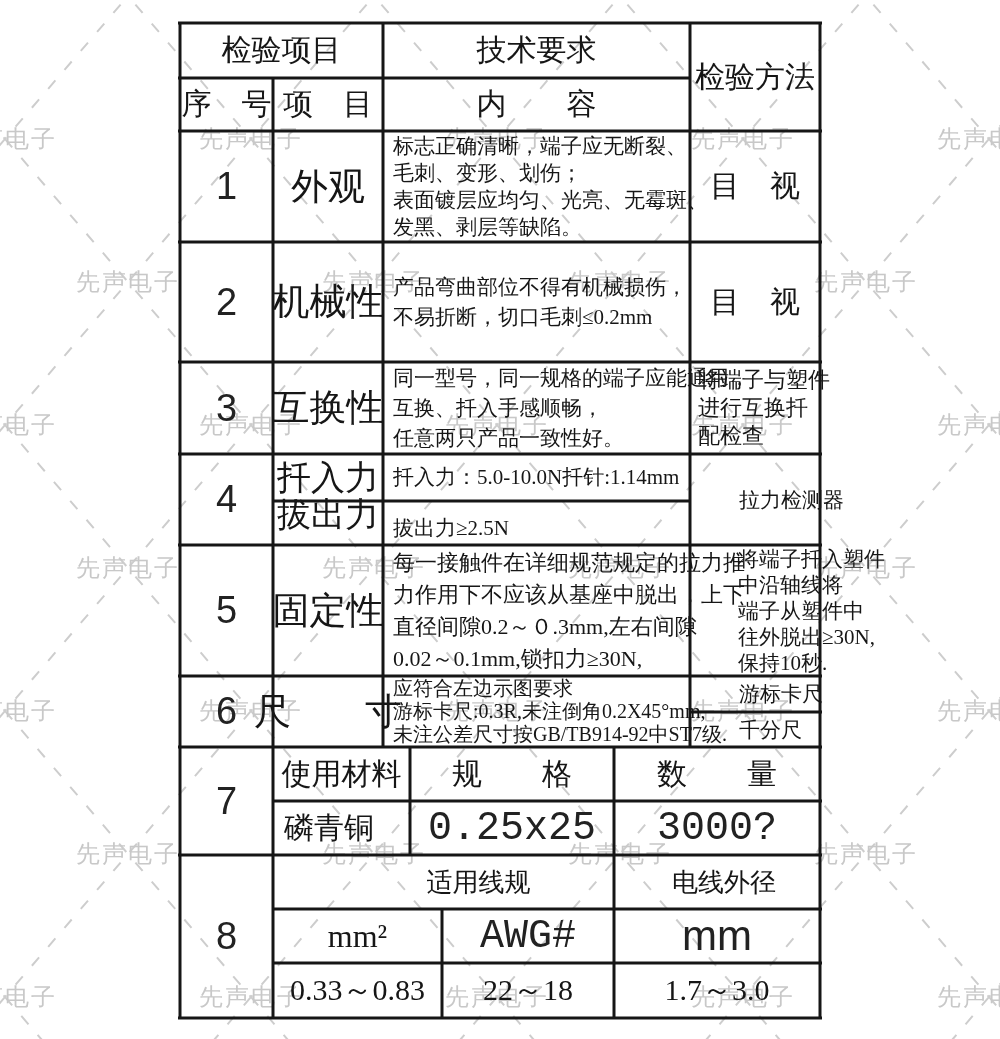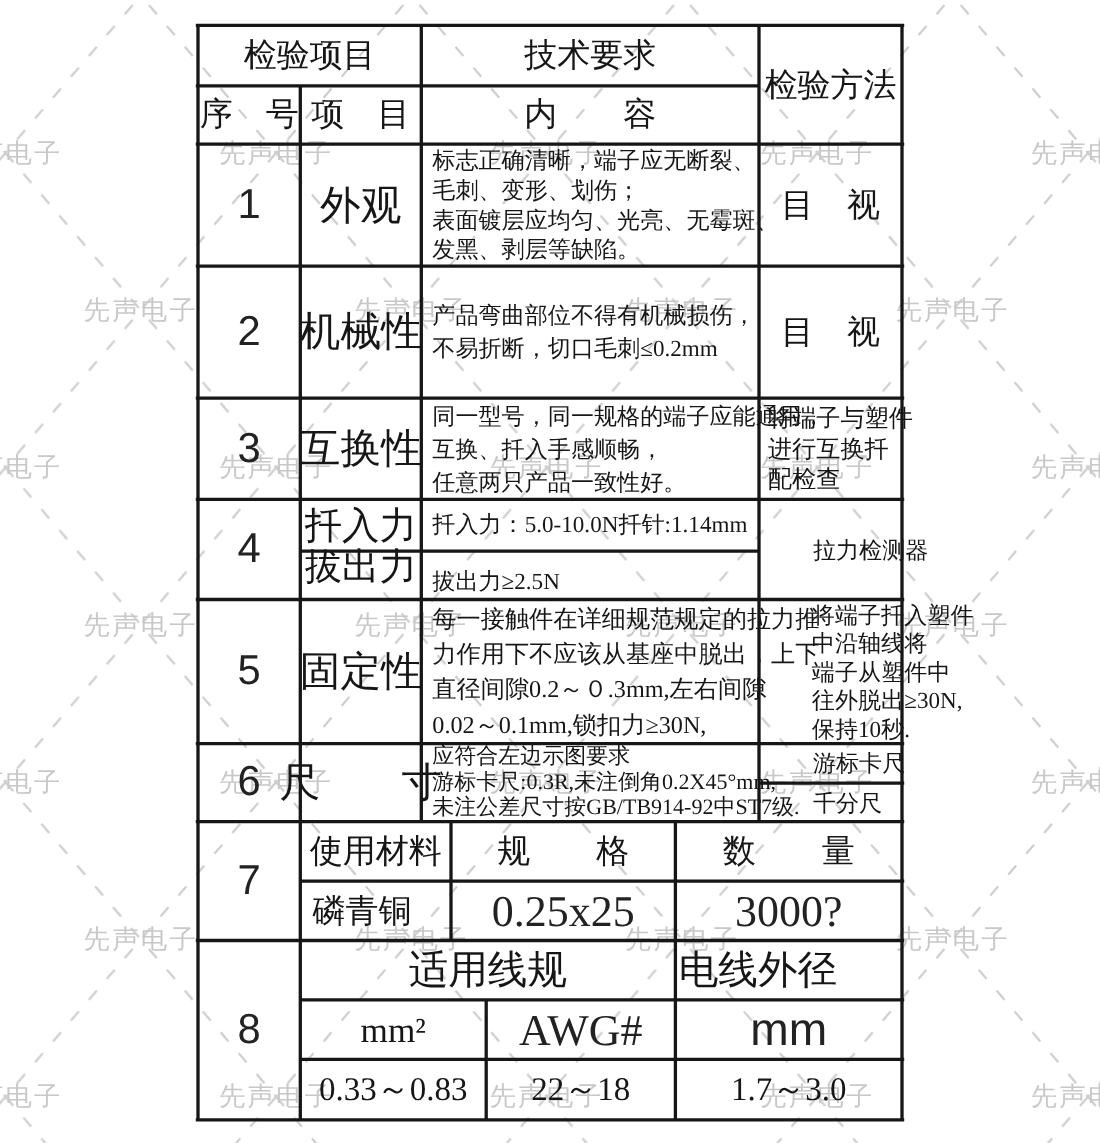--- a/index.html
+++ b/index.html
@@ -13,31 +13,31 @@
      white-space:nowrap;}
   .cl{position:absolute;display:flex;align-items:center;justify-content:flex-start;
       padding-left:9px;box-sizing:border-box;white-space:nowrap;}
   .col{position:absolute;display:flex;flex-direction:column;justify-content:center;
        align-items:flex-start;padding-left:10px;box-sizing:border-box;white-space:nowrap;}
   .rowflex{position:absolute;display:flex;align-items:center;justify-content:space-between;
        padding:0 12px 0 10px;box-sizing:border-box;white-space:nowrap;}
   .bottomflex{position:absolute;display:flex;align-items:flex-end;justify-content:flex-start;
        padding:0 0 3px 10px;box-sizing:border-box;white-space:nowrap;}
   .fz30{font-size:30px;}
-  .fz34{font-size:36px;}
+  .fz34{font-size:26px;margin-left:35px;}
   .num{font-family:"Liberation Sans",sans-serif;font-size:38px;font-weight:400;color:#222;}
   .item{font-size:37px;}
   .item34{font-size:34px;}
   .t20{font-size:20px;line-height:23px;}
   .t21{font-size:21px;line-height:27px;}
   .t21b{font-size:21px;line-height:30px;}
   .t22{font-size:22px;line-height:32px;}
   .m21{font-size:21px;line-height:26px;margin-left:40px;}
   .m22{font-size:22px;line-height:28px;}
-  .big40{font-family:Liberation Serif, serif;font-size:40px;color:#222;}
+  .big40{font-family:Liberation Mono, monospace;font-size:40px;color:#222;}
   .big42{font-family:"Liberation Sans",sans-serif;font-size:42px;color:#222;}
   .mm2{font-size:32px;}
   .rng{font-size:30px;}
 </style>
 </head>
 <body>
 
 <div class="page">
 
   <svg class="layer" width="1000" height="1039" viewBox="0 0 1000 1039" aria-hidden="true">

